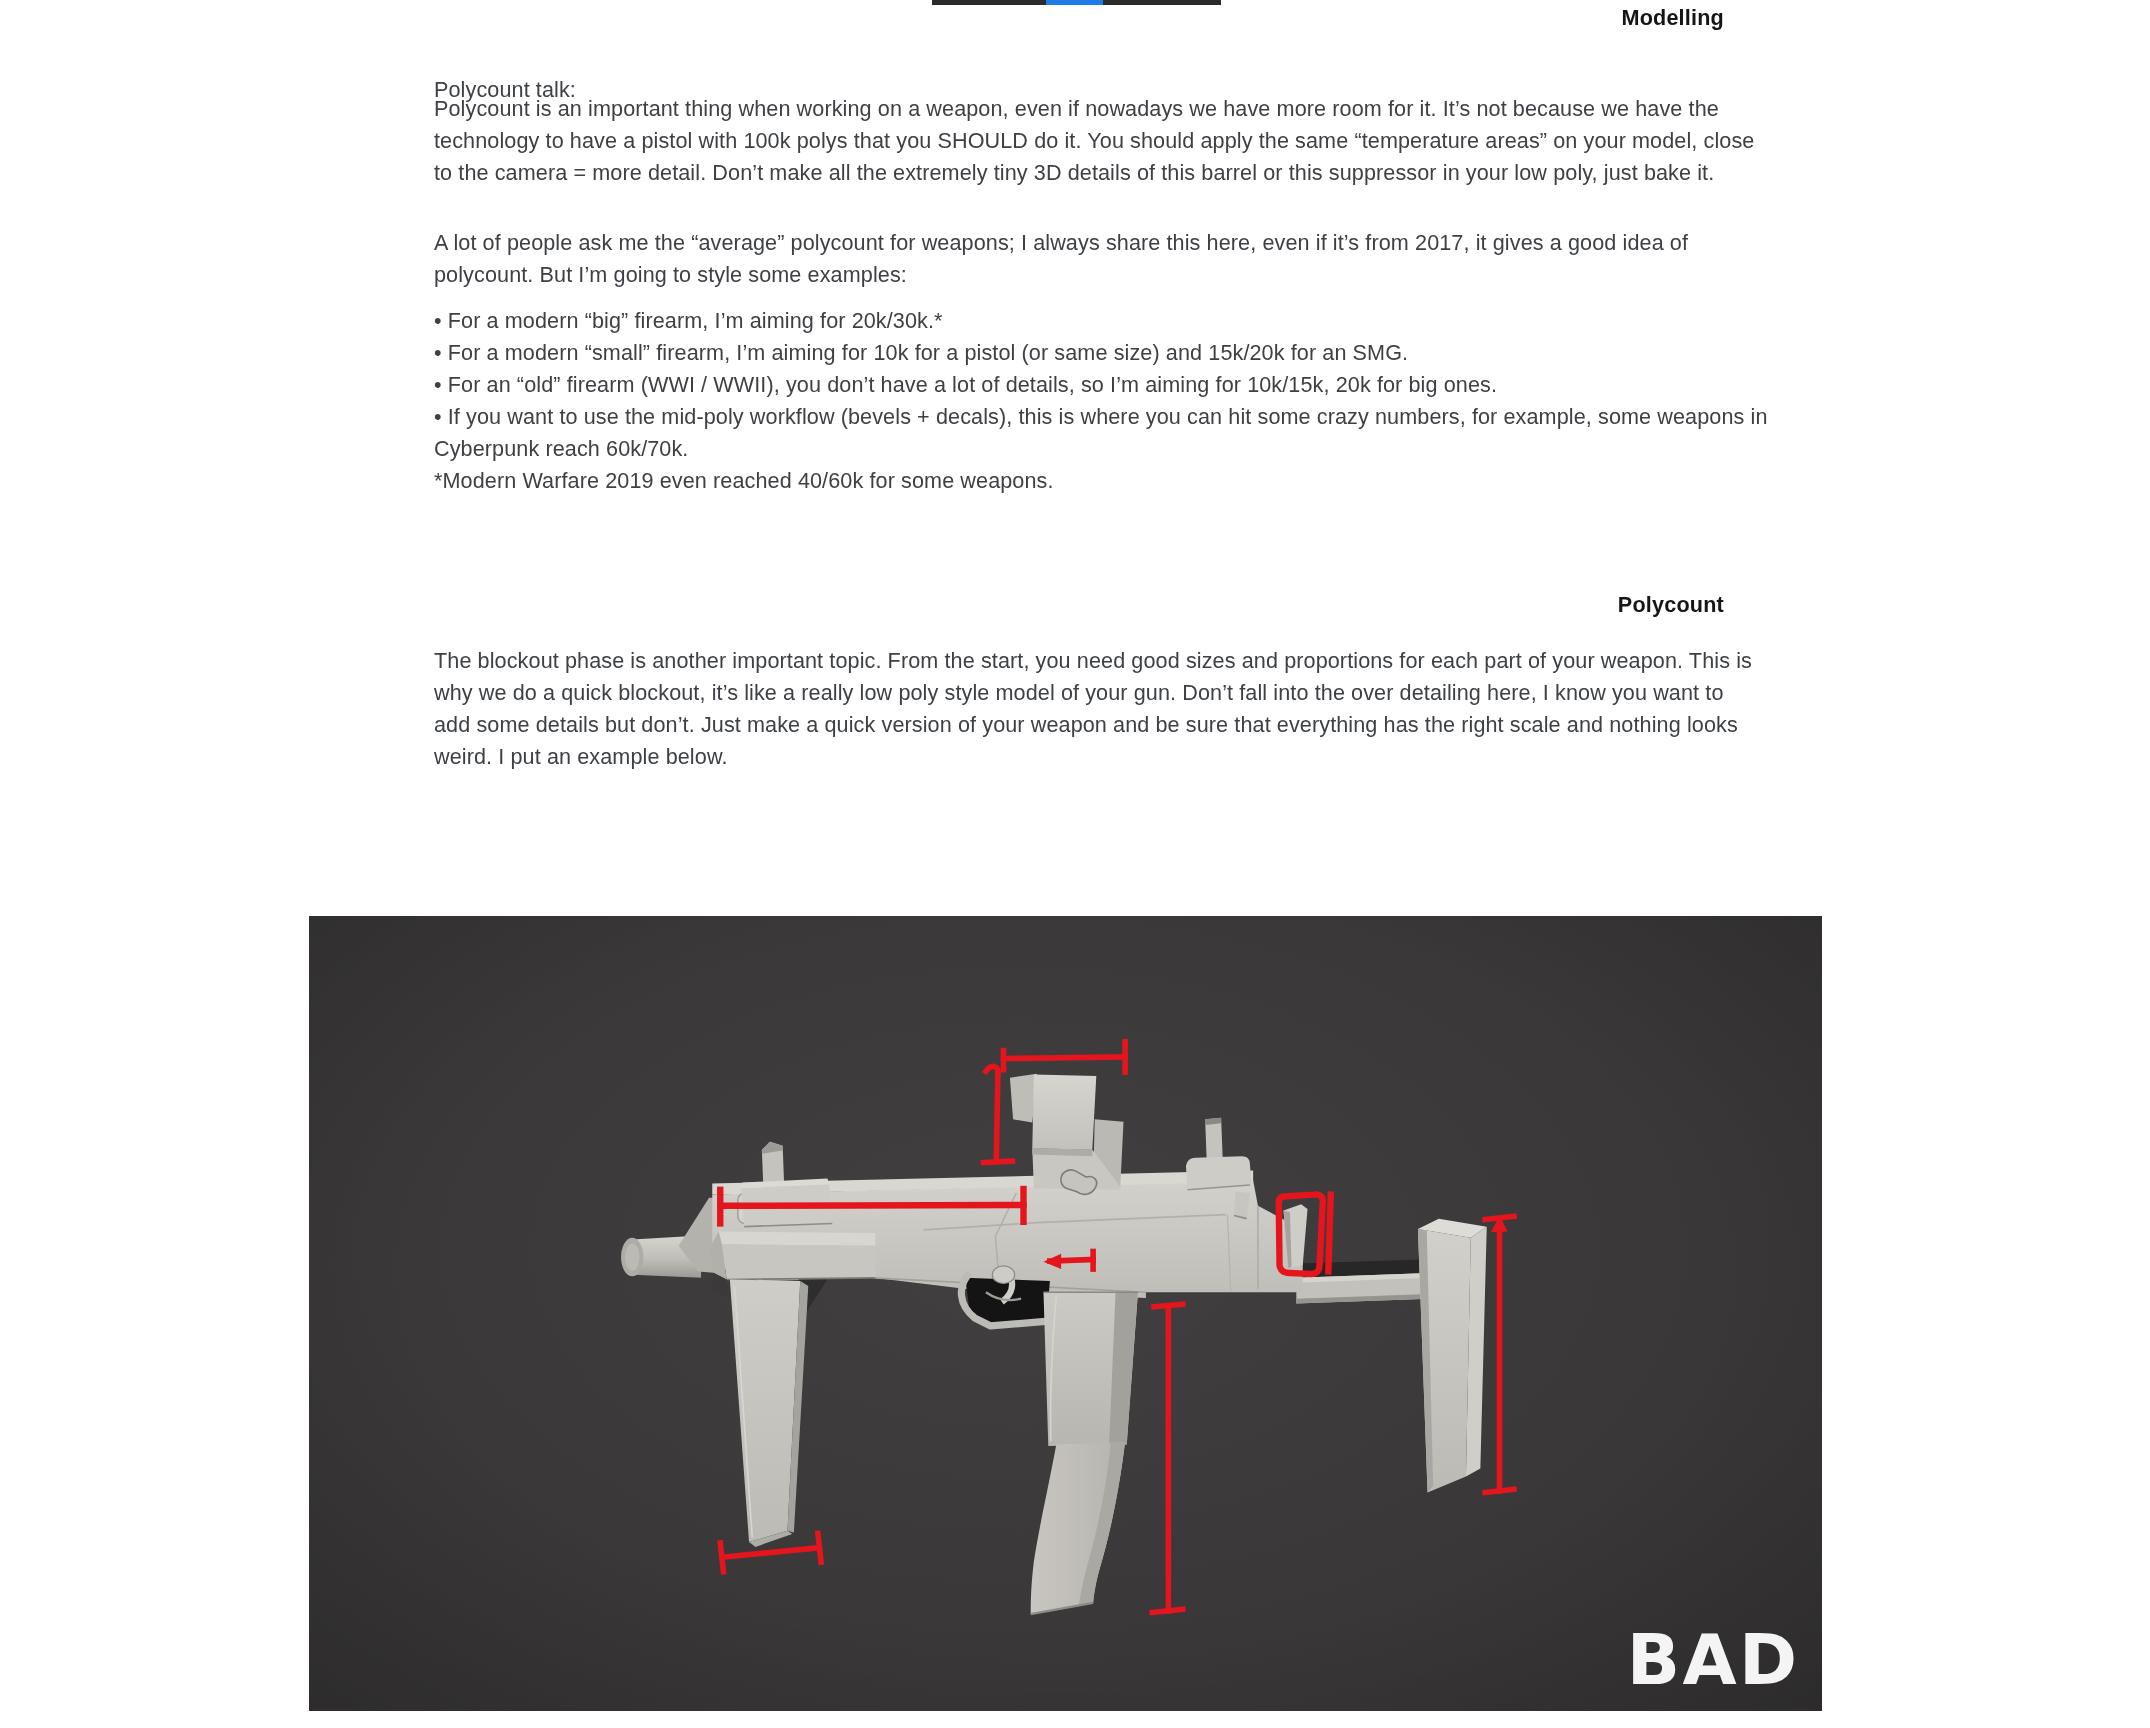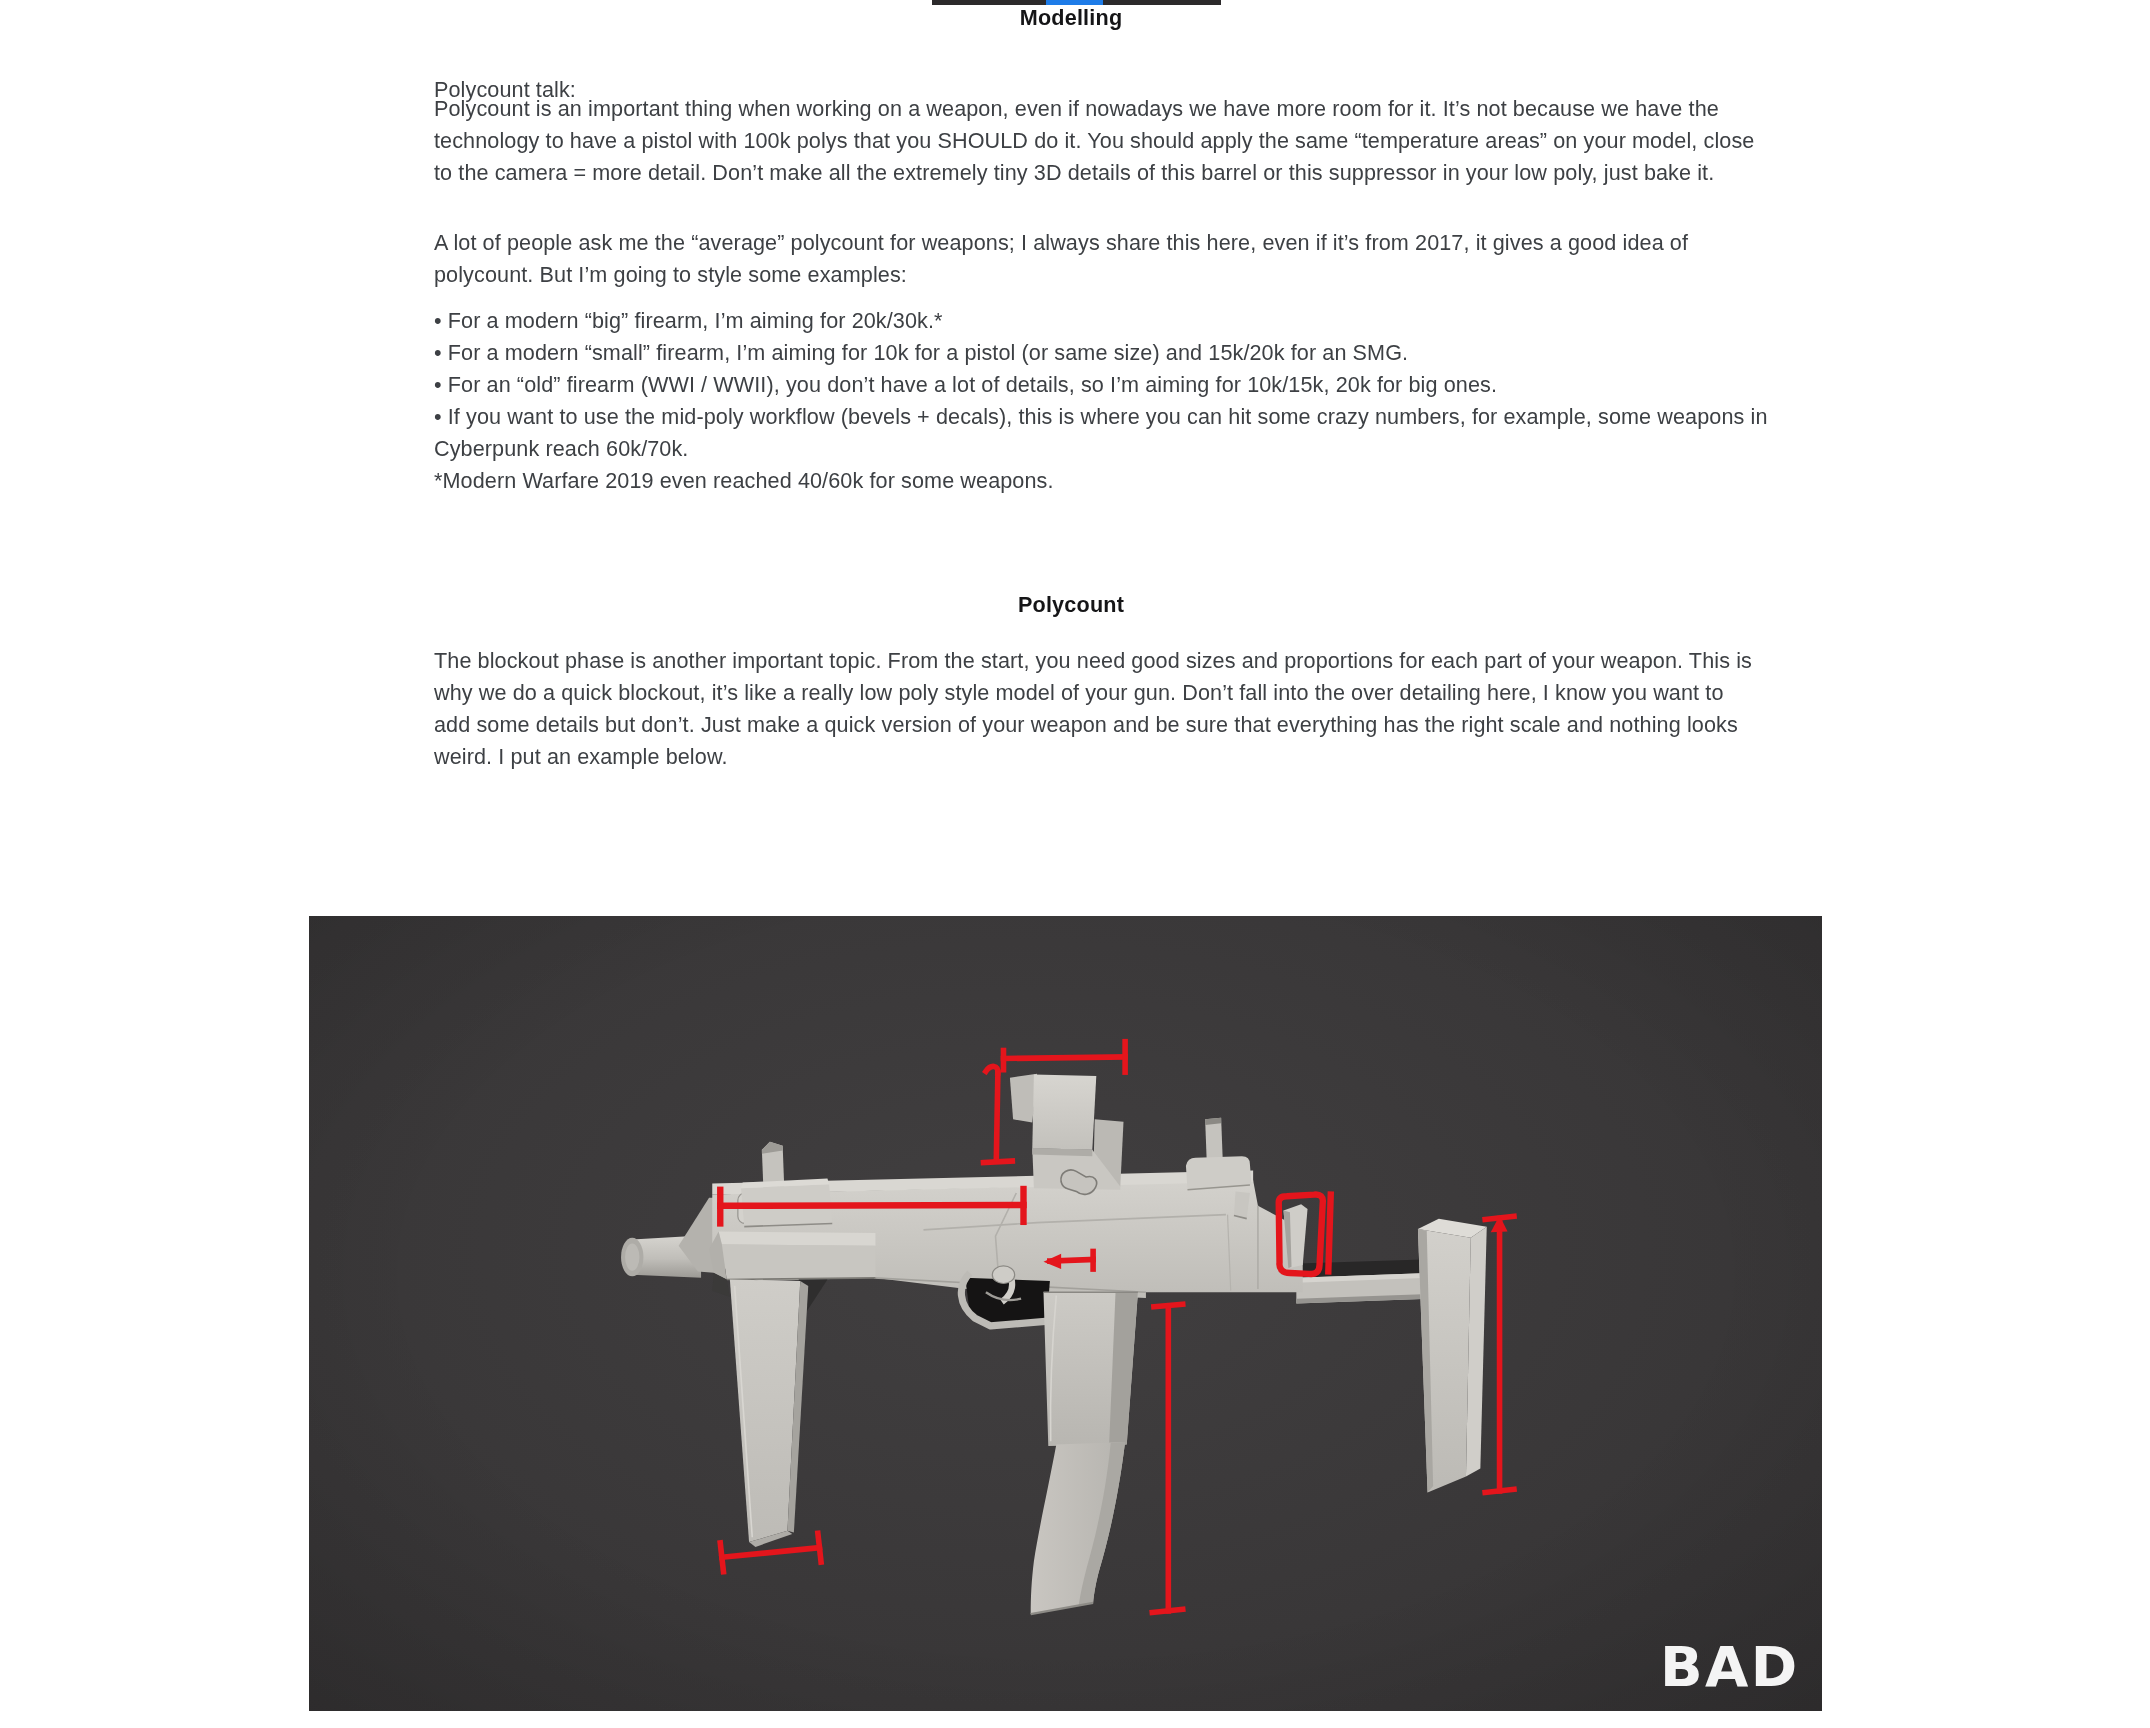--- a/index.html
+++ b/index.html
@@ -4,40 +4,40 @@
 <style>
   html,body{margin:0;padding:0;}
   body{
     width:2151px;height:1728px;position:relative;background:#ffffff;
     font-family:"Liberation Sans", sans-serif;color:#3d4044;
     overflow:hidden;
   }
   .top-bar{position:absolute;left:932px;top:0;width:289px;height:4.8px;background:#2c2a2b;}
   .top-bar-fill{position:absolute;left:114px;top:0;width:57px;height:4.8px;background:#1e7ce8;}
   .heading{
-    position:absolute;left:434px;width:1274px;text-align:center;
+    position:absolute;left:450px;width:1274px;text-align:right;
     font-size:21.6px;font-weight:bold;color:#151517;letter-spacing:0.2px;
   }
   .para{
     position:absolute;left:434px;width:1640px;
     font-size:21.6px;line-height:32px;white-space:pre-line;color:#3d4044;
     letter-spacing:0.1px;
   }
   .figure{
     position:absolute;left:309px;top:916px;width:1513px;height:795px;
     background:radial-gradient(ellipse at 47% 42%, #413f40 0%, #3a3839 55%, #343233 100%);
     overflow:hidden;
   }
   .figure svg{position:absolute;left:0;top:0;width:100%;height:100%;display:block;}
   .vignette{position:absolute;inset:0;pointer-events:none;
     background:radial-gradient(ellipse at 50% 45%, rgba(0,0,0,0) 60%, rgba(0,0,0,0.14) 100%);}
   .verdict{
     position:absolute;right:22.4px;bottom:16px;
     font-family:"DejaVu Sans", sans-serif;font-weight:bold;
-    font-size:56px;line-height:1;color:#f4f4f4;letter-spacing:2.4px;
+    font-size:70px;line-height:1;color:#f4f4f4;letter-spacing:2.4px;
   }
 </style>
 </head>
 <body>
 
 <div class="top-bar">
   <div class="top-bar-fill"></div>
 </div>
 
 <div class="heading" style="top:4.8px;">Modelling</div>

